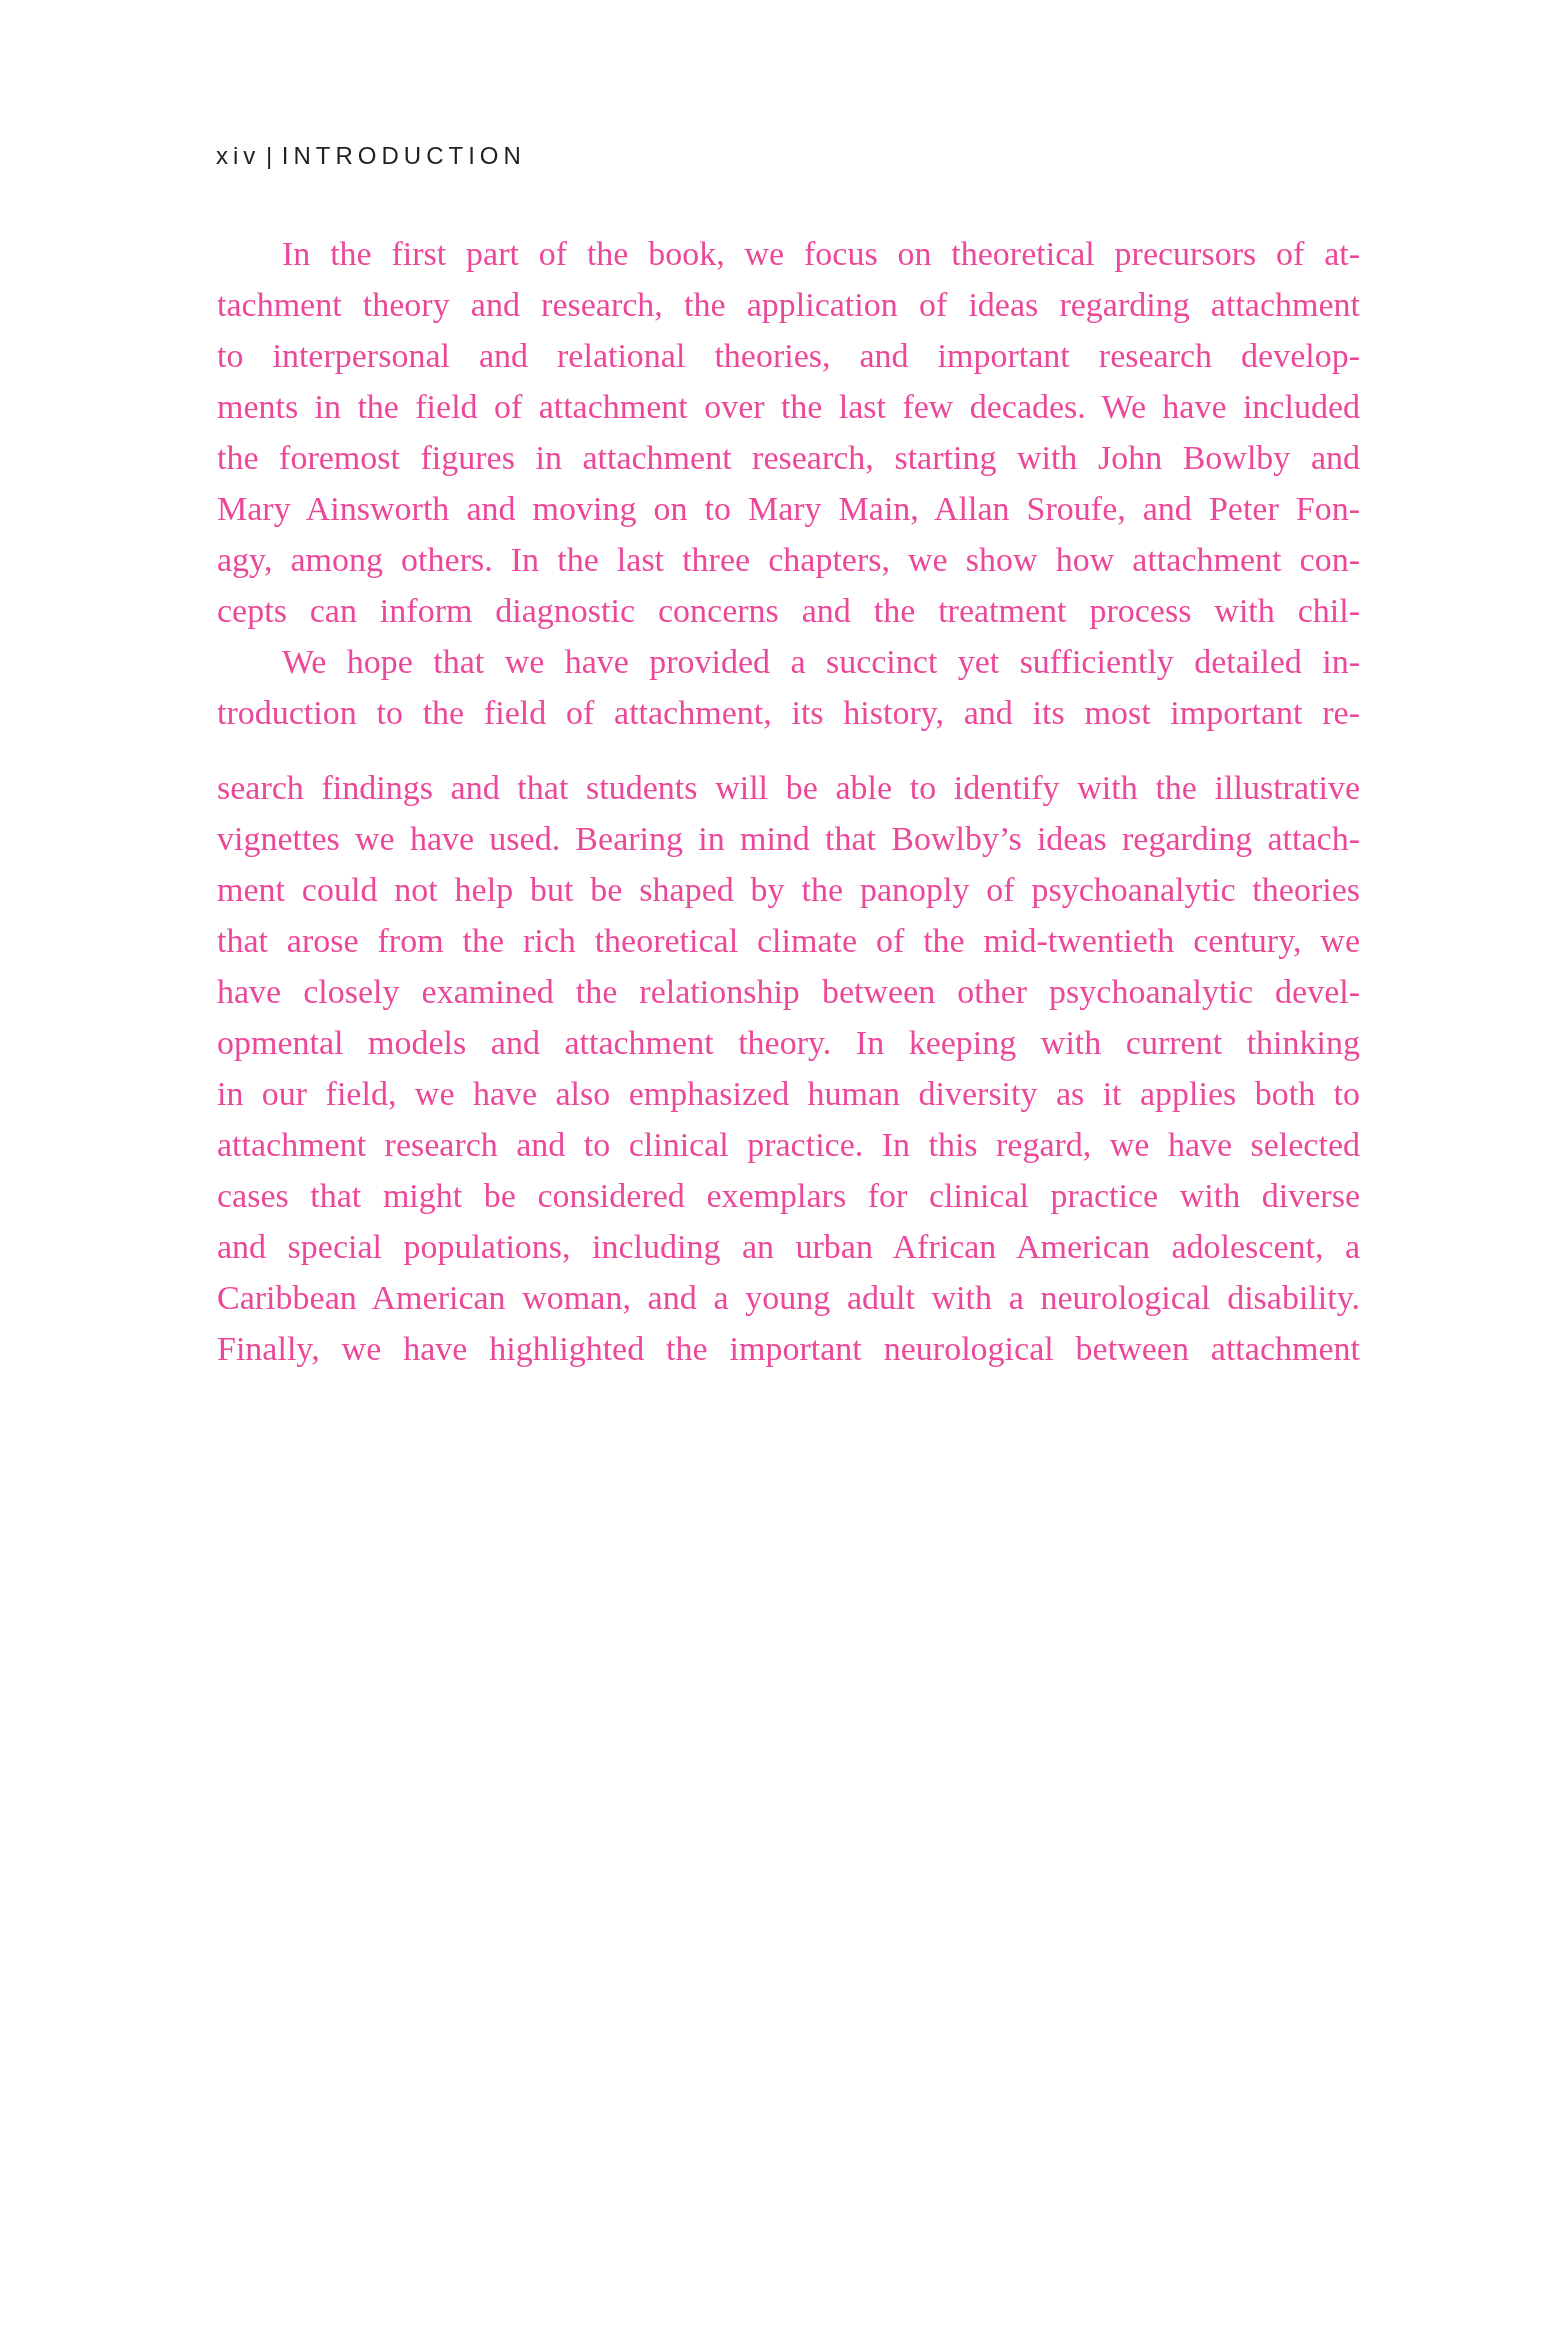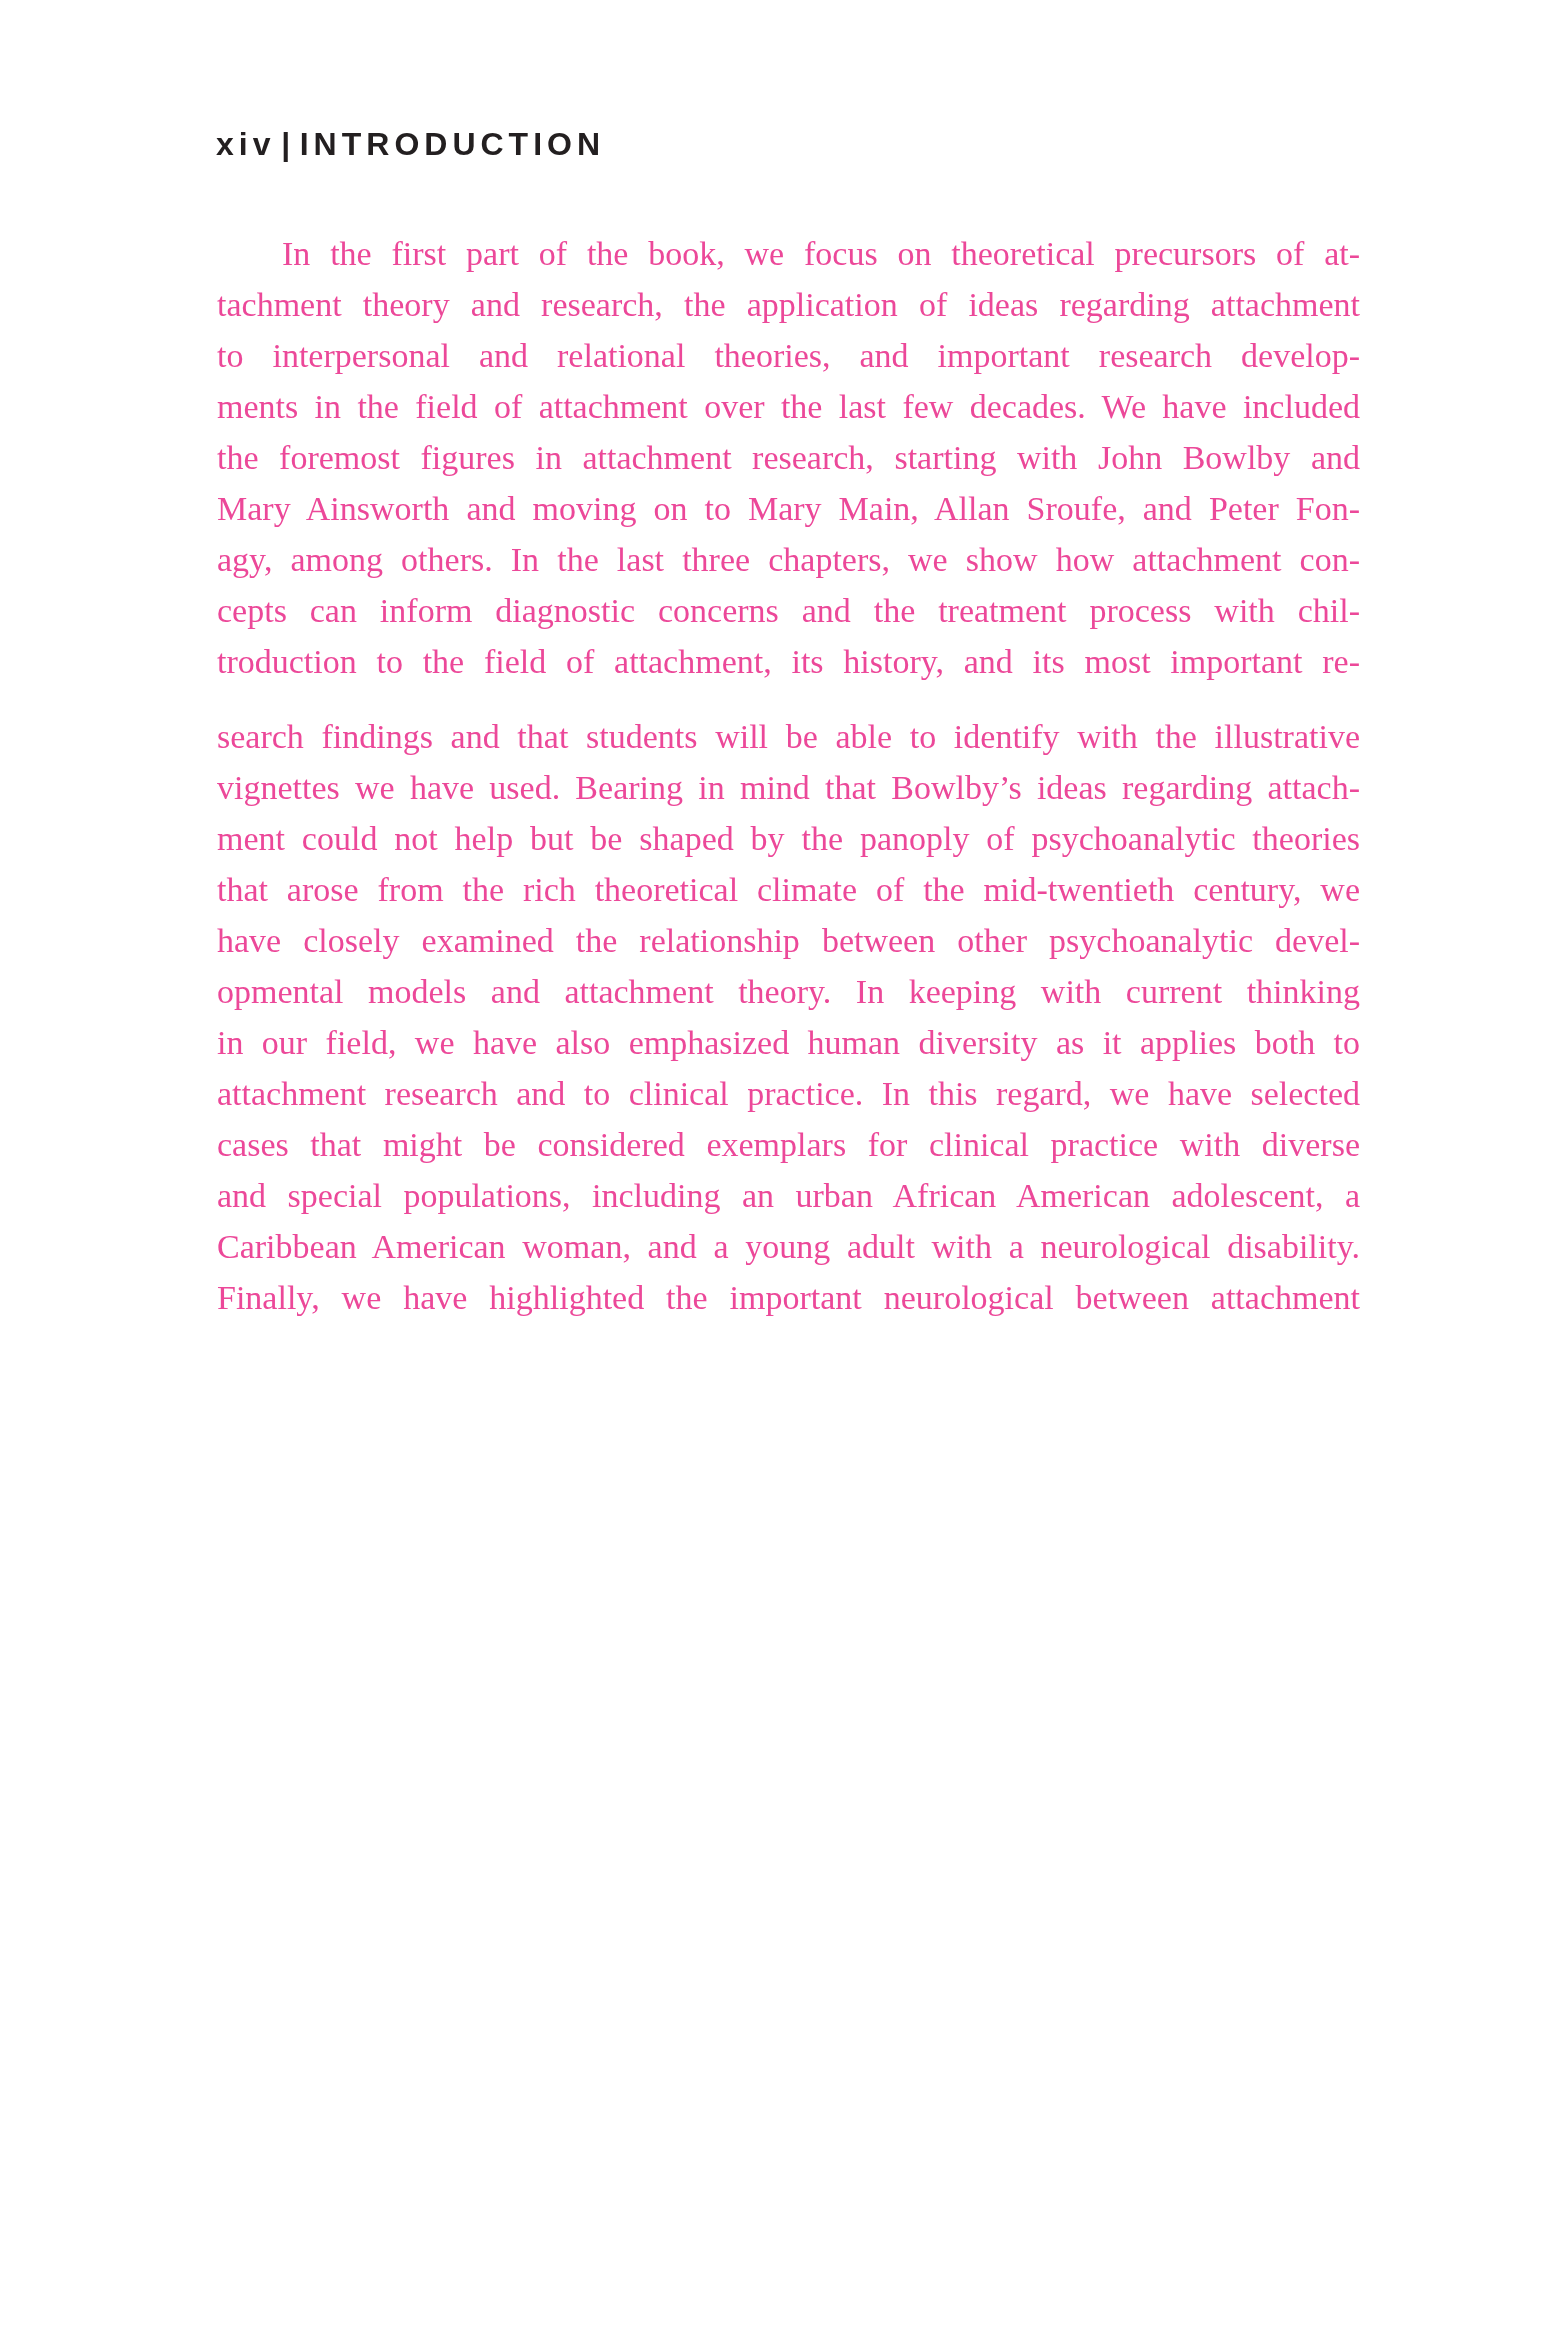--- a/index.html
+++ b/index.html
@@ -1,21 +1,21 @@
 <!DOCTYPE html>
 <html><head>
   <meta charset="utf-8">
   <style>
     html, body { margin: 0; padding: 0; background: #ffffff; }
     body { width: 1561px; height: 2341px; position: relative; overflow: hidden; }
     .running-head {
-      position: absolute; left: 216px; top: 130px;
+      position: absolute; left: 216px; top: 141px;
       font-family: "Liberation Sans", sans-serif;
-      font-size: 32px; letter-spacing: 5px; color: #231f20;
-      white-space: nowrap; line-height: 29px; font-weight: bold;
+      font-size: 24px; letter-spacing: 5px; color: #231f20;
+      white-space: nowrap; line-height: 29px;
     }
     .running-head .sep { margin: 0 9.6px 0 5.7px; letter-spacing: 0; }
     .body-text {
       position: absolute; left: 217px; top: 228px; width: 1143px;
       font-family: Liberation Serif, serif;
       font-size: 34px; color: #ec4899;
     }
     .line {
       display: block; height: 51px; line-height: 51px;
       text-align: justify; text-align-last: justify; white-space: nowrap;
@@ -36,20 +36,21 @@
     <div class="line first" style="white-space: normal;">In the first part of the book, we focus on theoretical precursors of at-</div>
     <div class="line" style="white-space: normal;">tachment theory and research, the application of ideas regarding attachment</div>
     <div class="line" style="white-space: normal;">to interpersonal and relational theories, and important research develop-</div>
     <div class="line" style="white-space: normal;">ments in the field of attachment over the last few decades. We have included</div>
     <div class="line" style="white-space: normal;">the foremost figures in attachment research, starting with John Bowlby and</div>
     <div class="line" style="white-space: normal;">Mary Ainsworth and moving on to Mary Main, Allan Sroufe, and Peter Fon-</div>
     <div class="line" style="white-space: normal;">agy, among others. In the last three chapters, we show how attachment con-</div>
     <div class="line" style="white-space: normal;">cepts can inform diagnostic concerns and the treatment process with chil-</div>
   </div>
   <div>
+    <div class="line first" style="white-space: normal;">We hope that we have provided a succinct yet sufficiently detailed in-</div>
     <div class="line" style="white-space: normal;">troduction to the field of attachment, its history, and its most important re-</div>
     <div class="line" style="white-space: normal; margin-top: 24px;">search findings and that students will be able to identify with the illustrative</div>
     <div class="line" style="white-space: normal;">vignettes we have used. Bearing in mind that Bowlby’s ideas regarding attach-</div>
     <div class="line" style="white-space: normal;">ment could not help but be shaped by the panoply of psychoanalytic theories</div>
     <div class="line" style="white-space: normal;">that arose from the rich theoretical climate of the mid-twentieth century, we</div>
     <div class="line" style="white-space: normal;">have closely examined the relationship between other psychoanalytic devel-</div>
     <div class="line" style="white-space: normal;">opmental models and attachment theory. In keeping with current thinking</div>
     <div class="line" style="white-space: normal;">in our field, we have also emphasized human diversity as it applies both to</div>
     <div class="line" style="white-space: normal;">attachment research and to clinical practice. In this regard, we have selected</div>
     <div class="line" style="white-space: normal;">cases that might be considered exemplars for clinical practice with diverse</div>

